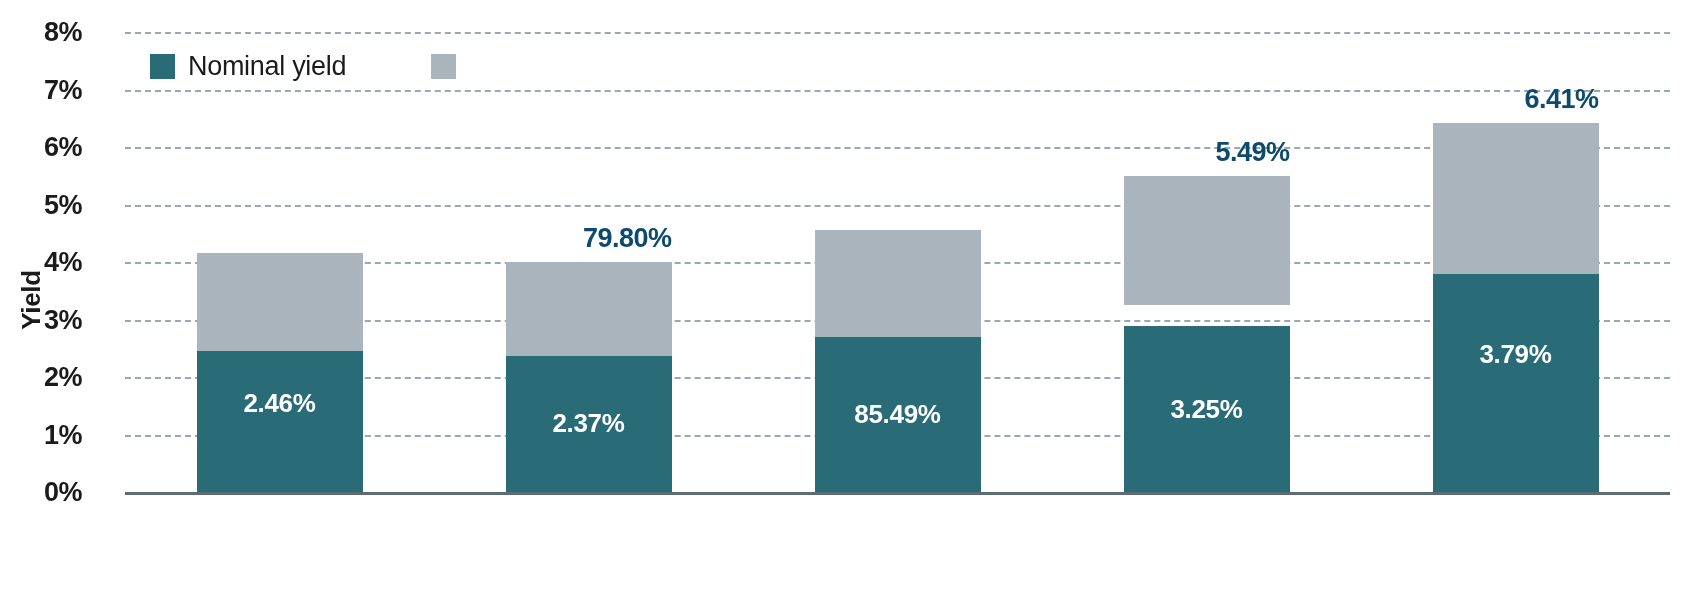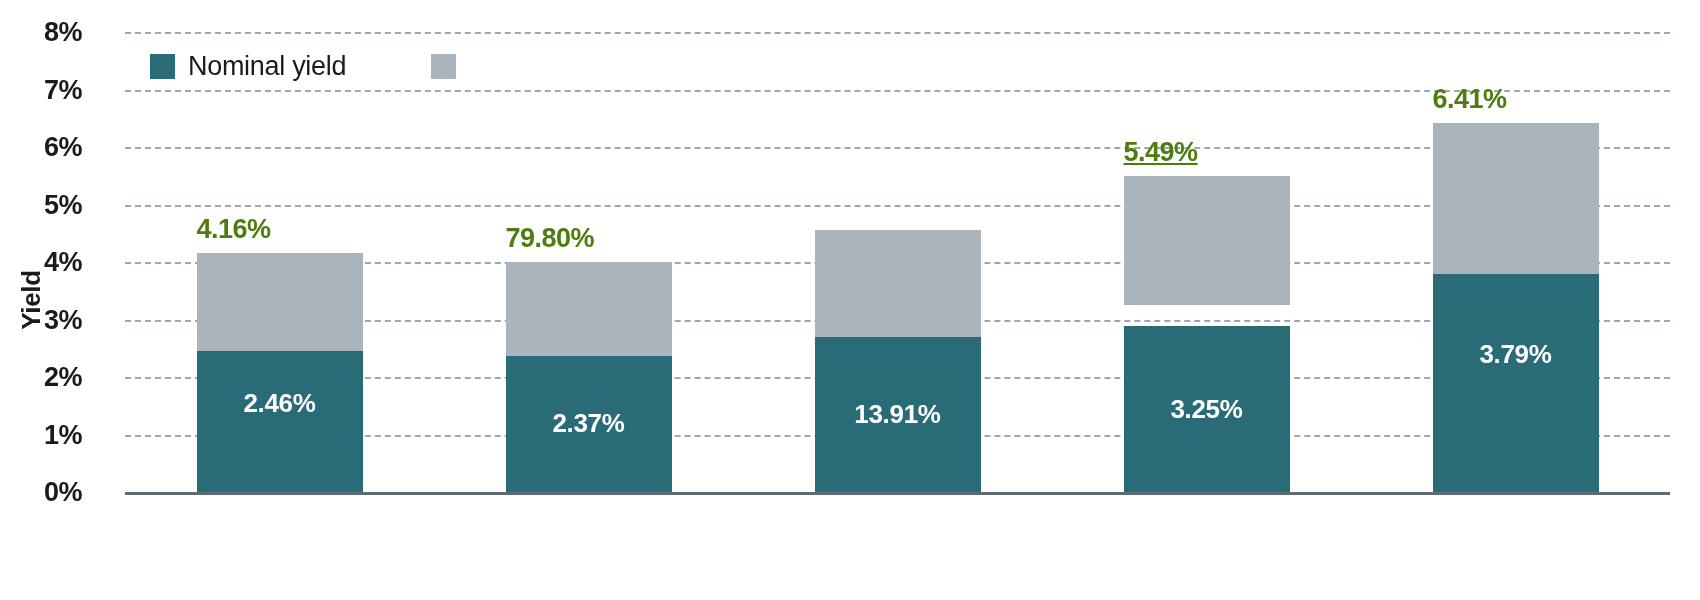--- a/index.html
+++ b/index.html
@@ -95,24 +95,24 @@
     color: #ffffff;
     letter-spacing: -0.3px;
     white-space: nowrap;
     pointer-events: none;
   }
 
   .total-label {
     position: absolute;
     left: 0;
     width: 100%;
-    text-align: left;
-    font-size: 27px;
-    font-weight: bold;
-    color: #4d7c0f;
+    text-align: right;
+    font-size: 27px;
+    font-weight: bold;
+    color: #0c4a6e;
     letter-spacing: -0.5px;
     white-space: nowrap;
   }
 
   .x-tick-label {
     position: absolute;
     left: 50%;
     transform: translateX(-50%);
     top: 516px;
     font-size: 27px;
@@ -180,44 +180,43 @@
         <div class="y-tick-label" style="top: 377px;">2%</div>
         <div class="y-tick-label" style="top: 434.5px;">1%</div>
         <div class="y-tick-label" style="top: 492px;">0%</div>
       </div>
     <div class="bars-layer" id="bars-layer">
         <div class="bar-group" style="left: 71.5px; width: 166px; height: 239.2px; bottom: 108px;">
           <div class="bar-seg nominal" style="bottom: 0px; height: 177px;">
             <span class="seg-label">2.46%</span>
           </div>
           <div class="bar-seg taxequiv" style="bottom: 141.45px; height: 97.75px;"></div>
-          <div class="total-label" style="bottom: 247.2px;">4.16%</div>
           <div class="x-tick-label" style="bottom: -160px;">2-year</div>
         </div>
         <div class="bar-group" style="left: 380.5px; width: 166px; height: 230px; bottom: 108px;">
           <div class="bar-seg nominal" style="bottom: 0px; height: 136.275px;">
             <span class="seg-label">2.37%</span>
           </div>
           <div class="bar-seg taxequiv" style="bottom: 136.275px; height: 93.725px;"></div>
           <div class="total-label" style="bottom: 238px;">79.80%</div>
           <div class="x-tick-label" style="bottom: -160px;">5-year</div>
         </div>
         <div class="bar-group" style="left: 689.5px; width: 166px; height: 262.2px; bottom: 108px;">
           <div class="bar-seg nominal" style="bottom: 0px; height: 155.25px;">
-            <span class="seg-label">13.91%</span>
+            <span class="seg-label">85.49%</span>
           </div>
           <div class="bar-seg taxequiv" style="bottom: 155.25px; height: 106.95px;"></div>
           <div class="x-tick-label" style="bottom: -160px;">10-year</div>
         </div>
         <div class="bar-group" style="left: 998.5px; width: 166px; height: 315.675px; bottom: 108px;">
           <div class="bar-seg nominal" style="bottom: 0px; height: 166px;">
             <span class="seg-label">3.25%</span>
           </div>
           <div class="bar-seg taxequiv" style="bottom: 186.875px; height: 128.8px;"></div>
-          <div class="total-label" style="bottom: 323.675px; text-decoration: underline;">5.49%</div>
+          <div class="total-label" style="bottom: 323.675px;">5.49%</div>
           <div class="x-tick-label" style="bottom: -160px;">15-year</div>
         </div>
         <div class="bar-group" style="left: 1307.5px; width: 166px; height: 368.575px; bottom: 108px;">
           <div class="bar-seg nominal" style="bottom: 0px; height: 276px;">
             <span class="seg-label">3.79%</span>
           </div>
           <div class="bar-seg taxequiv" style="bottom: 217.925px; height: 150.65px;"></div>
           <div class="total-label" style="bottom: 376.575px;">6.41%</div>
         </div>
       </div>

